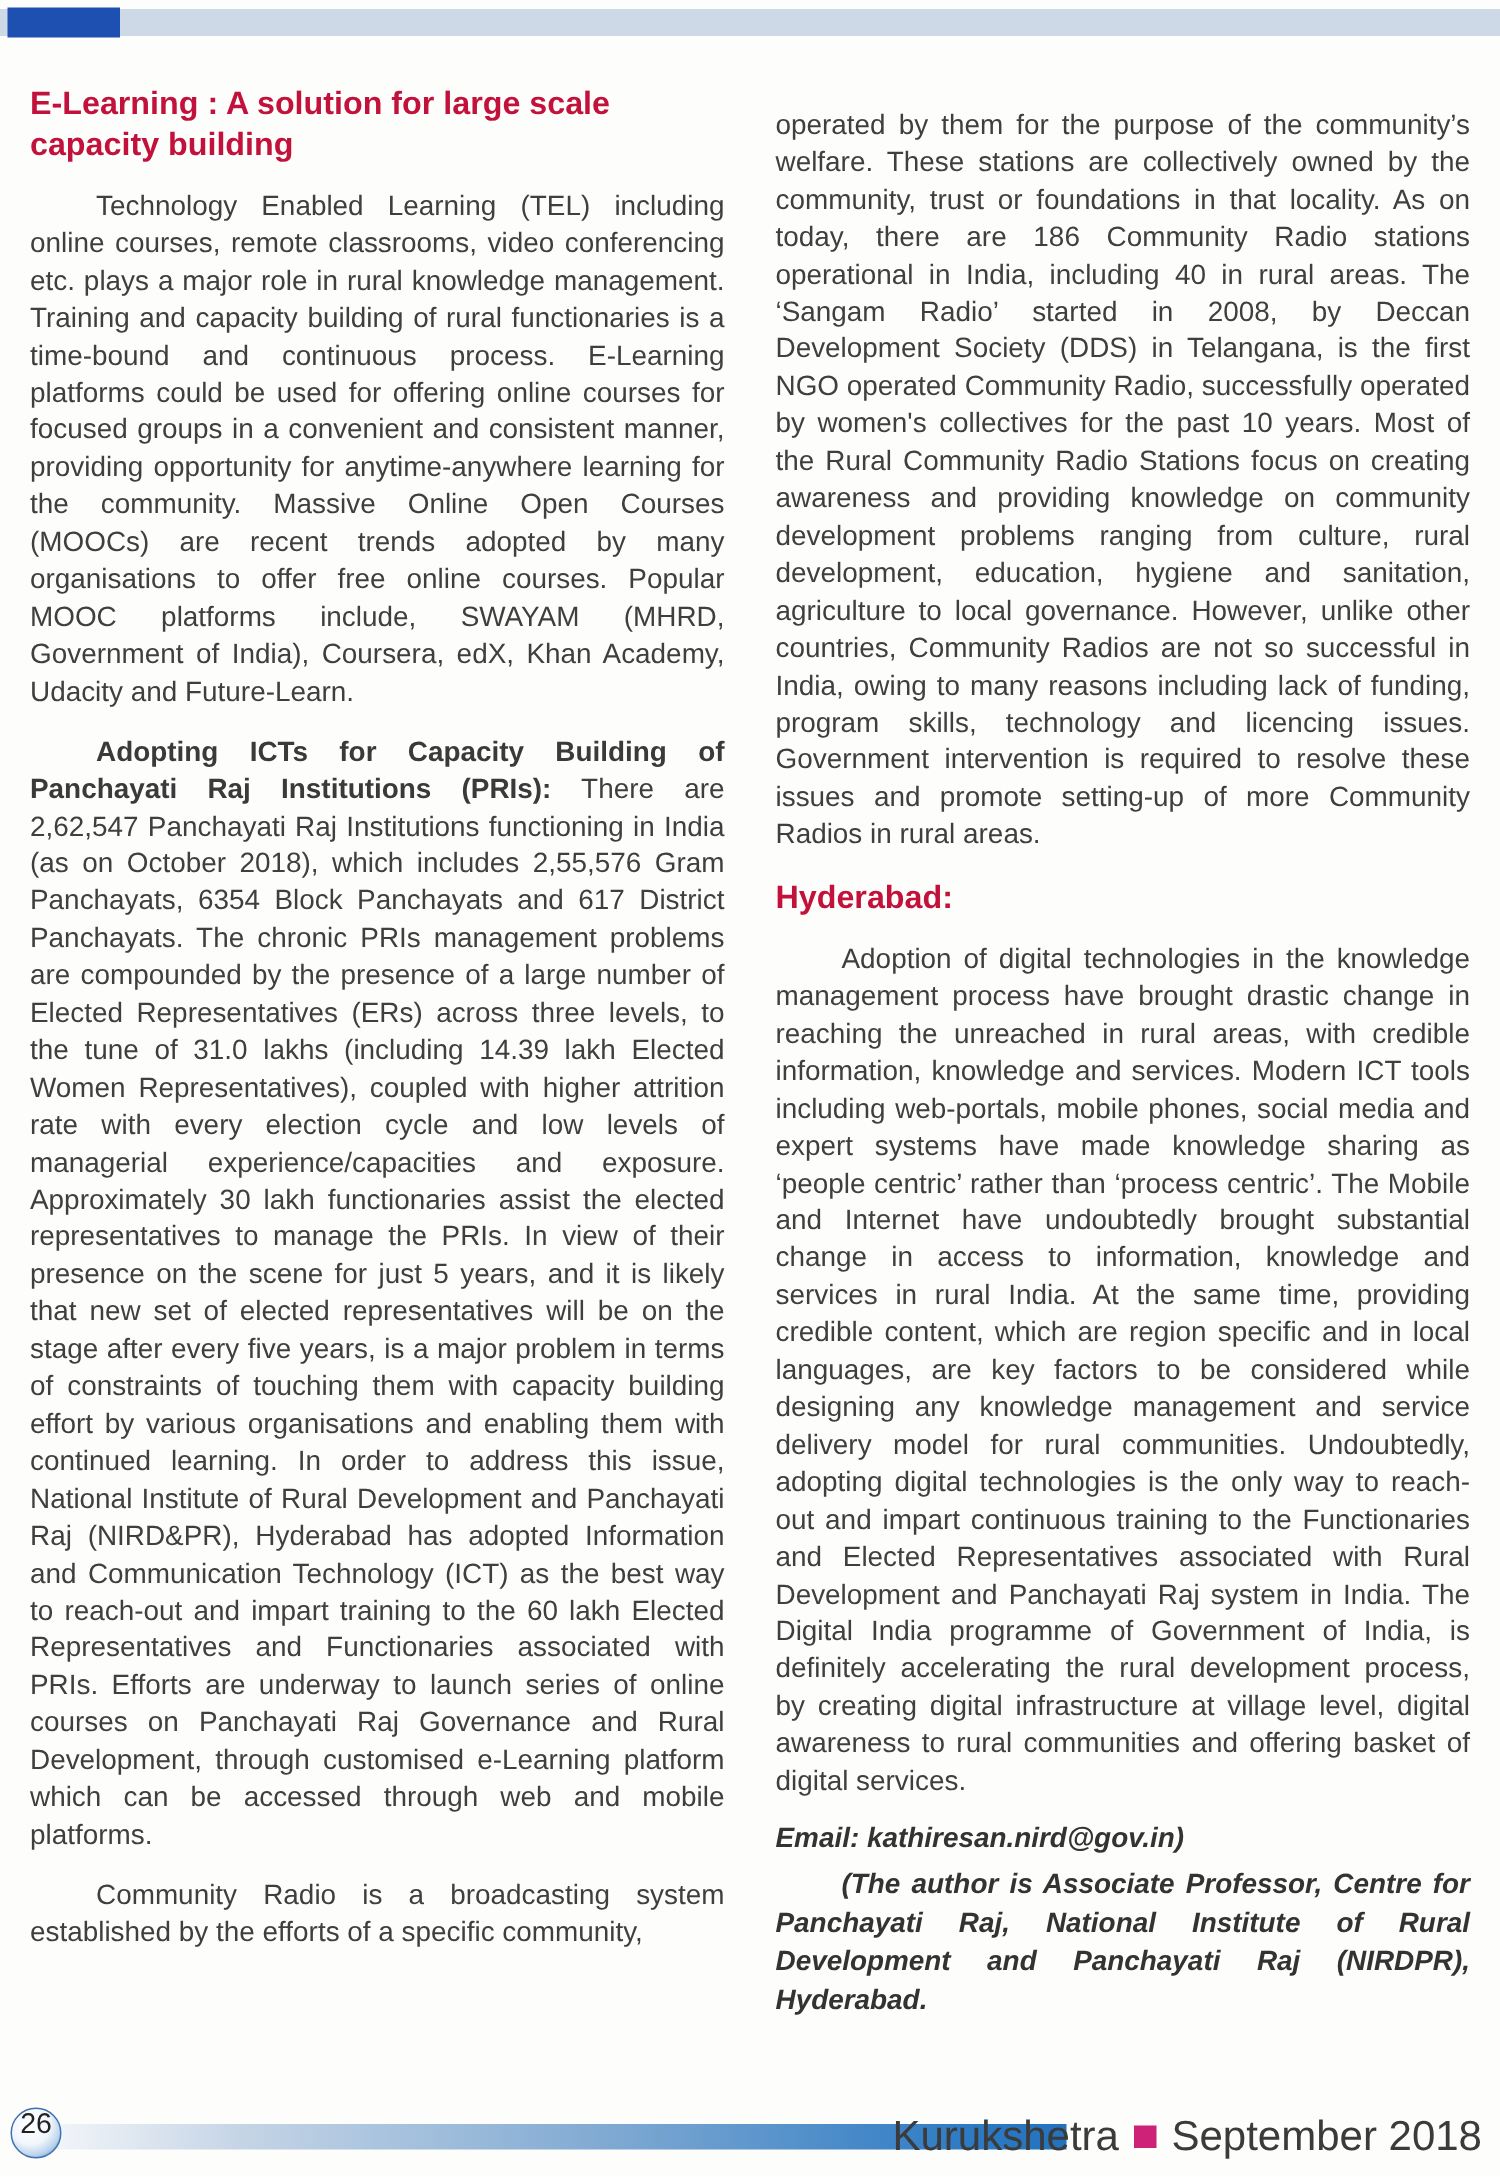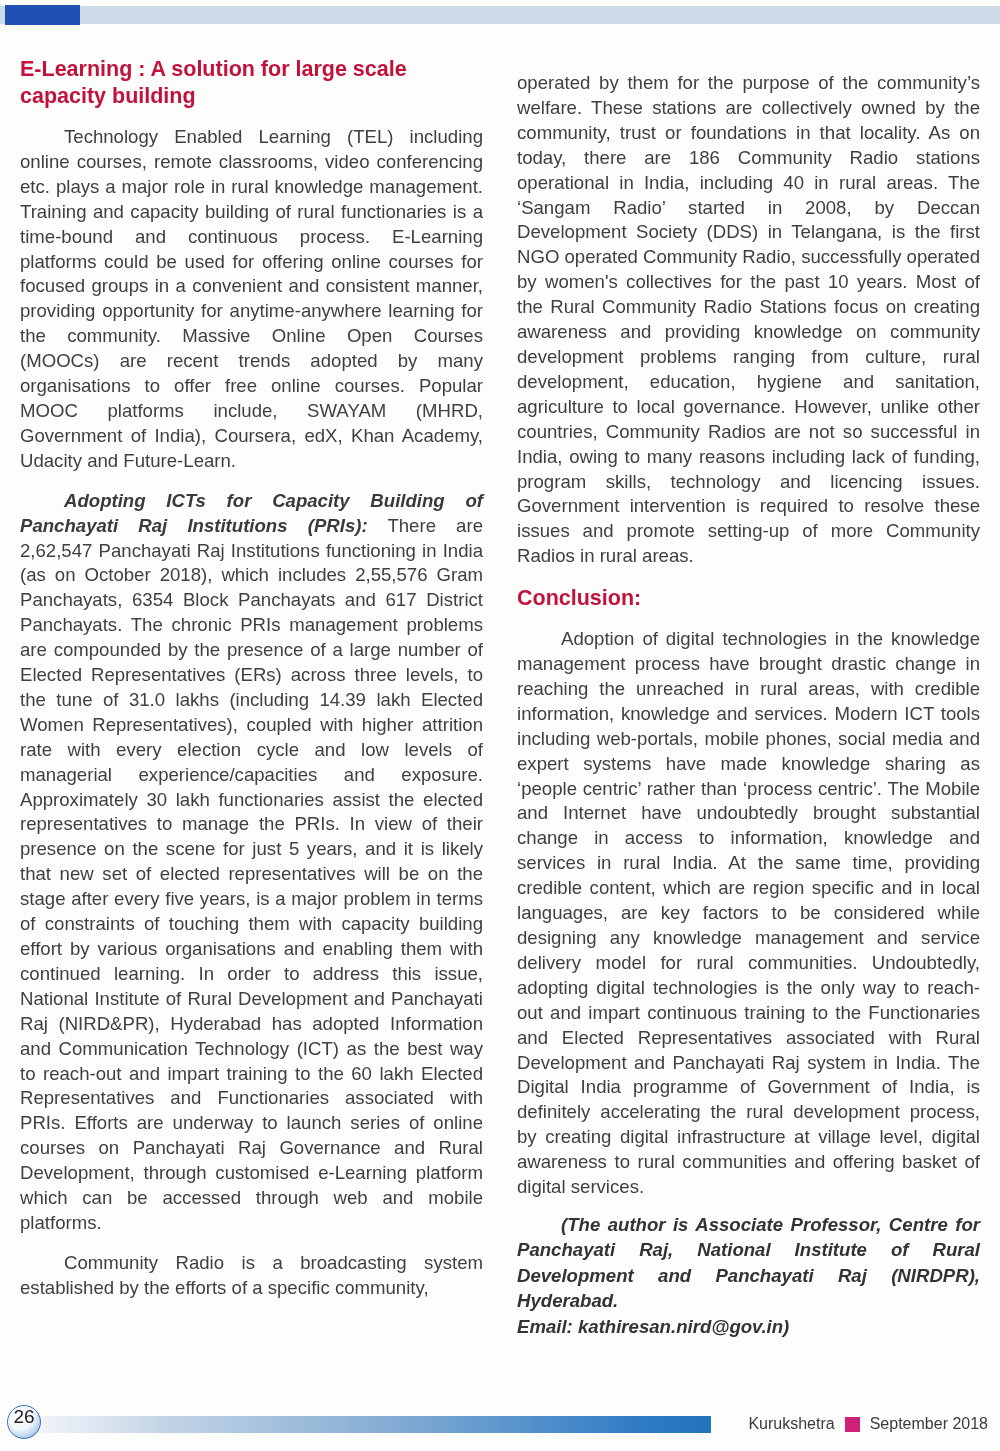--- a/index.html
+++ b/index.html
@@ -29,21 +29,21 @@
   .red-heading{
     font-size:21.5px;line-height:27px;font-weight:bold;
     color:#c2123c;margin:0 0 10px 0;
   }
   .red-heading.spaced{margin-top:16px;}
   p.body{
     font-size:18.6px;line-height:24.9px;
     text-align:justify;margin:15px 0 12px 0;
   }
   p.indent{text-indent:44px;}
-  p.body .lead{font-weight:bold;color:#3a3a3a;font-style:italic;}
+  p.body .lead{font-weight:bold;color:#3a3a3a;}
   p.author{
     font-size:18.6px;line-height:25.5px;
     font-weight:bold;font-style:italic;
     text-align:justify;margin:6px 0 0 0;color:#333;
   }
   p.author.email{margin-top:0;text-align:left;}
   
   .footer{
     position:absolute;left:0;right:0;bottom:6px;height:42px;
   }
@@ -55,21 +55,21 @@
     position:absolute;left:7px;top:2px;width:32px;height:32px;
     border-radius:50%;
     background:radial-gradient(circle at 38% 32%, #ffffff 0%, #f2f7fc 45%, #bcd4ec 70%, #5b93cf 92%, #3c6fb5 100%);
     border:1px solid #3f72b4;
     display:flex;justify-content:center;
     font-size:19px;color:#222;font-weight:normal;
   }
   .footer-text{
     position:absolute;right:12px;top:6px;height:30px;
     display:flex;align-items:center;gap:10px;
-    font-size:16px;color:#3b3b3b;
+    font-size:28px;color:#3b3b3b;
   }
   .footer-text .sq{
     display:inline-block;width:15px;height:15px;background:#ce2178;
   }
 </style>
 </head>
 <body>
 
 <div class="page">
 
@@ -81,24 +81,24 @@
 
     <div class="col">
       <h2 class="red-heading">E-Learning : A solution for large scale capacity building</h2>
       <p class="body indent">Technology Enabled Learning (TEL) including online courses, remote classrooms, video conferencing etc. plays a major role in rural knowledge management. Training and capacity building of rural functionaries is a time-bound and continuous process. E-Learning platforms could be used for offering online courses for focused groups in a convenient and consistent manner, providing opportunity for anytime-anywhere learning for the community. Massive Online Open Courses (MOOCs) are recent trends adopted by many organisations to offer free online courses. Popular MOOC platforms include, SWAYAM (MHRD, Government of India), Coursera, edX, Khan Academy, Udacity and Future-Learn.</p>
       <p class="body indent"><span class="lead">Adopting ICTs for Capacity Building of Panchayati Raj Institutions (PRIs):</span><span> There are 2,62,547 Panchayati Raj Institutions functioning in India (as on October 2018), which includes 2,55,576 Gram Panchayats, 6354 Block Panchayats and 617 District Panchayats. The chronic PRIs management problems are compounded by the presence of a large number of Elected Representatives (ERs) across three levels, to the tune of 31.0 lakhs (including 14.39 lakh Elected Women Representatives), coupled with higher attrition rate with every election cycle and low levels of managerial experience/capacities and exposure. Approximately 30 lakh functionaries assist the elected representatives to manage the PRIs. In view of their presence on the scene for just 5 years, and it is likely that new set of elected representatives will be on the stage after every five years, is a major problem in terms of constraints of touching them with capacity building effort by various organisations and enabling them with continued learning. In order to address this issue, National Institute of Rural Development and Panchayati Raj (NIRD&amp;PR), Hyderabad has adopted Information and Communication Technology (ICT) as the best way to reach-out and impart training to the 60 lakh Elected Representatives and Functionaries associated with PRIs. Efforts are underway to launch series of online courses on Panchayati Raj Governance and Rural Development, through customised e-Learning platform which can be accessed through web and mobile platforms.</span></p>
       <p class="body indent">Community Radio is a broadcasting system established by the efforts of a specific community,</p>
     </div>
 
     <div class="col">
       <p class="body">operated by them for the purpose of the community’s welfare. These stations are collectively owned by the community, trust or foundations in that locality. As on today, there are 186 Community Radio stations operational in India, including 40 in rural areas. The ‘Sangam Radio’ started in 2008, by Deccan Development Society (DDS) in Telangana, is the first NGO operated Community Radio, successfully operated by women's collectives for the past 10 years. Most of the Rural Community Radio Stations focus on creating awareness and providing knowledge on community development problems ranging from culture, rural development, education, hygiene and sanitation, agriculture to local governance. However, unlike other countries, Community Radios are not so successful in India, owing to many reasons including lack of funding, program skills, technology and licencing issues. Government intervention is required to resolve these issues and promote setting-up of more Community Radios in rural areas.</p>
-      <h2 class="red-heading spaced">Conclusion:</h2>
+      <h2 class="red-heading spaced">Hyderabad:</h2>
       <p class="body indent">Adoption of digital technologies in the knowledge management process have brought drastic change in reaching the unreached in rural areas, with credible information, knowledge and services. Modern ICT tools including web-portals, mobile phones, social media and expert systems have made knowledge sharing as ‘people centric’ rather than ‘process centric’. The Mobile and Internet have undoubtedly brought substantial change in access to information, knowledge and services in rural India. At the same time, providing credible content, which are region specific and in local languages, are key factors to be considered while designing any knowledge management and service delivery model for rural communities. Undoubtedly, adopting digital technologies is the only way to reach-out and impart continuous training to the Functionaries and Elected Representatives associated with Rural Development and Panchayati Raj system in India. The Digital India programme of Government of India, is definitely accelerating the rural development process, by creating digital infrastructure at village level, digital awareness to rural communities and offering basket of digital services.</p>
+      <p class="author email">Email: kathiresan.nird@gov.in)</p>
       <p class="author indent">(The author is Associate Professor, Centre for Panchayati Raj, National Institute of Rural Development and Panchayati Raj (NIRDPR), Hyderabad.</p>
-      <p class="author email">Email: kathiresan.nird@gov.in)</p>
     </div>
 
   </div>
 
   <div class="footer">
     <div class="footer-bar"></div>
     <div class="page-badge">
         <span>26</span>
       </div>
     <div class="footer-text">

